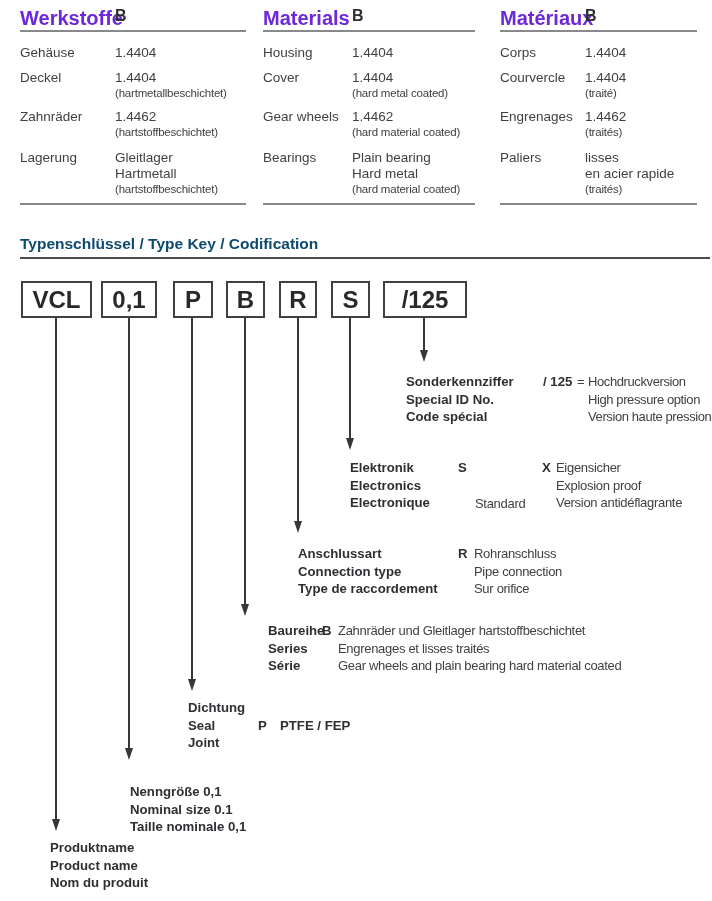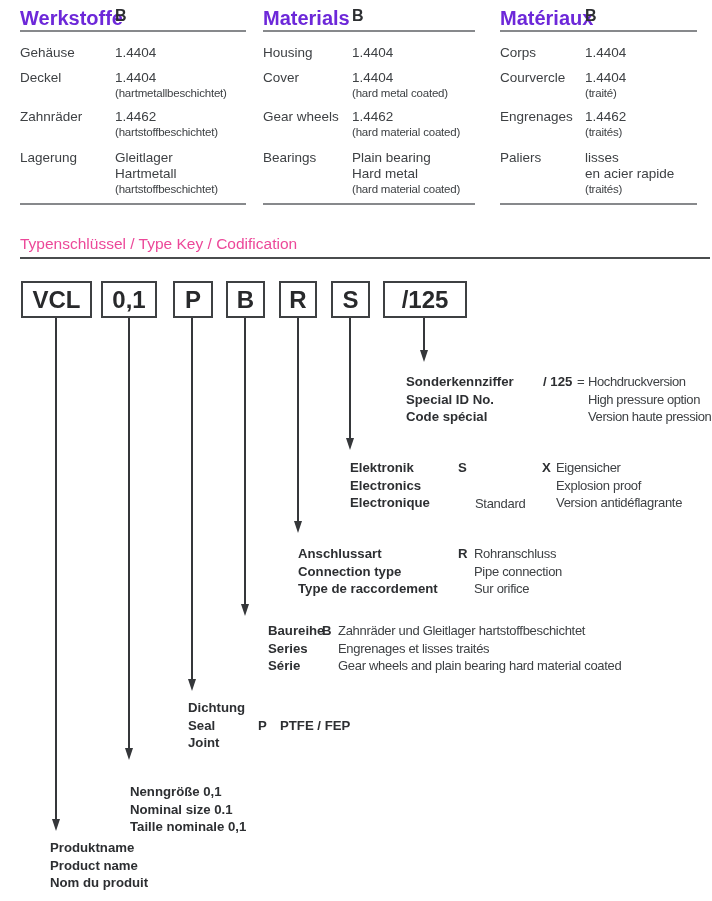--- a/index.html
+++ b/index.html
@@ -14,21 +14,21 @@
   .mh-code{position:absolute;top:0;left:var(--vx);font-size:16px;font-weight:bold;color:#2c2e31;}
   .mat-rule{position:absolute;left:0;width:100%;height:2px;background:#87898c;}
   .rule-top{top:23px;}
   .rule-bottom{top:196px;}
   .mat-row{position:absolute;left:0;width:100%;font-size:13.5px;}
   .row1{top:38px;}.row2{top:63px;}.row3{top:102px;}.row4{top:143px;}
   .mlabel{position:absolute;left:0;top:0;white-space:nowrap;line-height:16px;}
   .mvalue{position:absolute;left:var(--vx);top:0;line-height:16px;white-space:nowrap;}
   .mnote{font-size:11.5px;line-height:15px;letter-spacing:-0.2px;}
   
-  .tk-heading{position:absolute;left:20px;top:235px;font-size:15.5px;font-weight:normal;color:#ec4899;white-space:nowrap;}
+  .tk-heading{position:absolute;left:20px;top:235px;font-size:15.5px;font-weight:bold;color:#0c4a6e;white-space:nowrap;}
   .tk-rule{position:absolute;left:20px;top:257px;width:690px;height:2px;background:#4a4c4e;}
   .kbox{position:absolute;top:281px;height:37px;border:2px solid #3e4042;box-sizing:border-box;display:flex;align-items:center;justify-content:center;font-weight:bold;color:#28292b;font-size:24px;}
   .b-vcl{left:21px;width:71px;text-align:right;}
   .b-01{left:101px;width:56px;}
   .b-p{left:173px;width:40px;}
   .b-b{left:226px;width:39px;}
   .b-r{left:279px;width:38px;}
   .b-s{left:331px;width:39px;}
   .b-125{left:383px;width:84px;}
   .vline{position:absolute;width:2px;background:#35373a;top:318px;}

